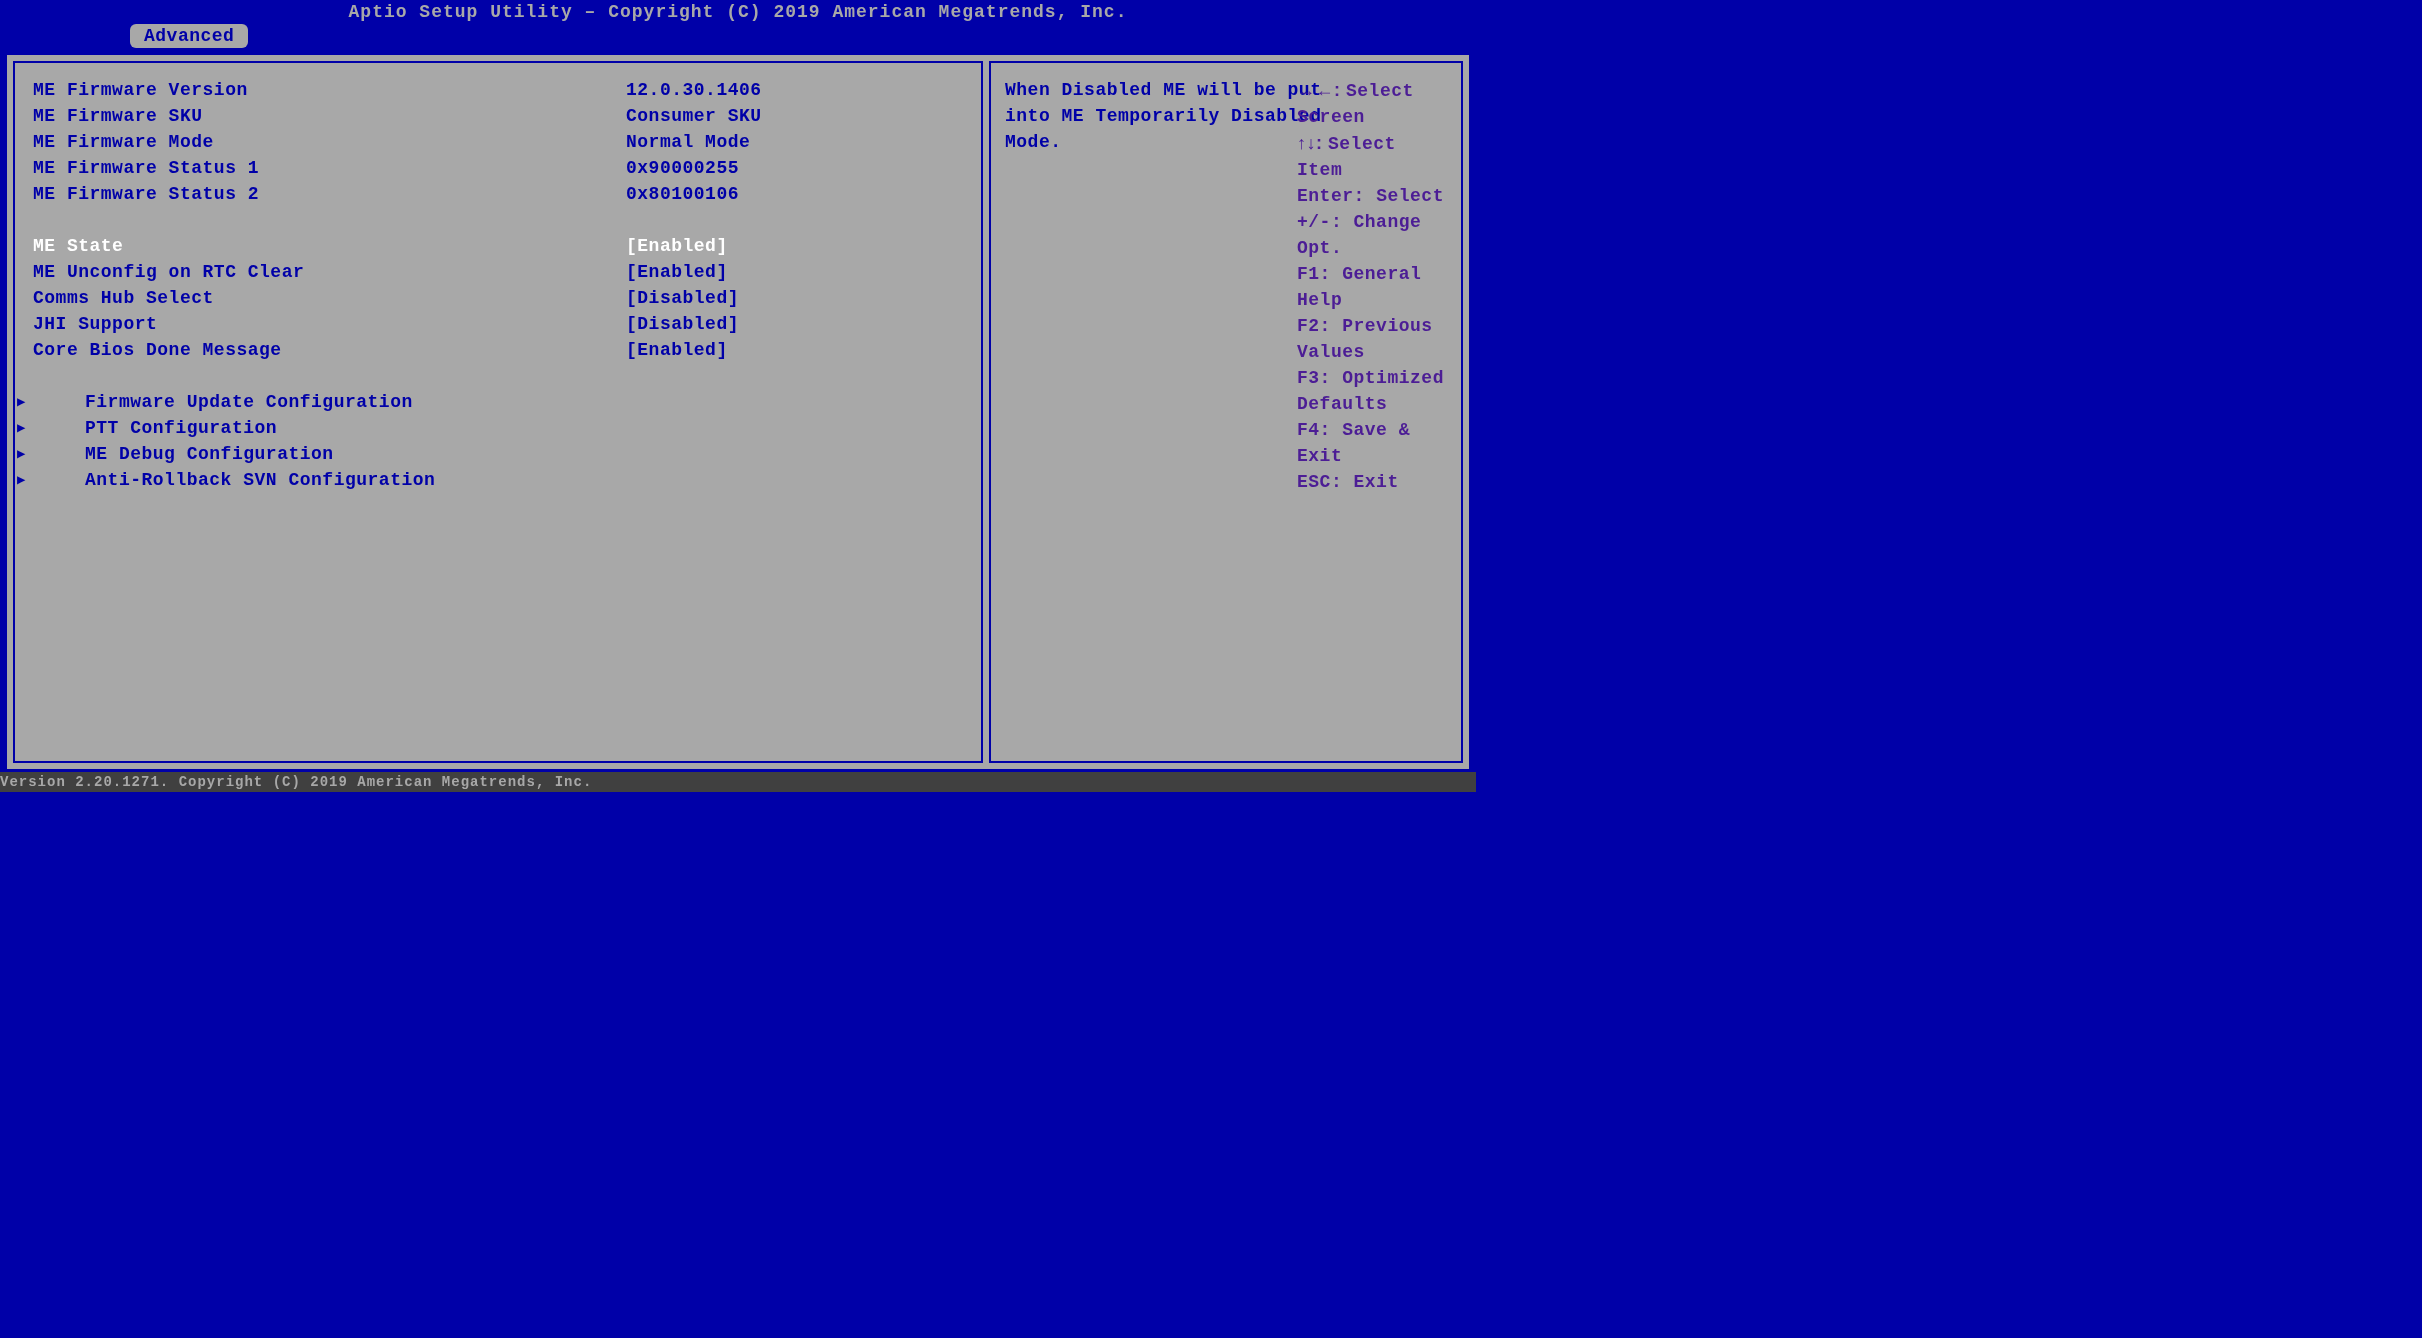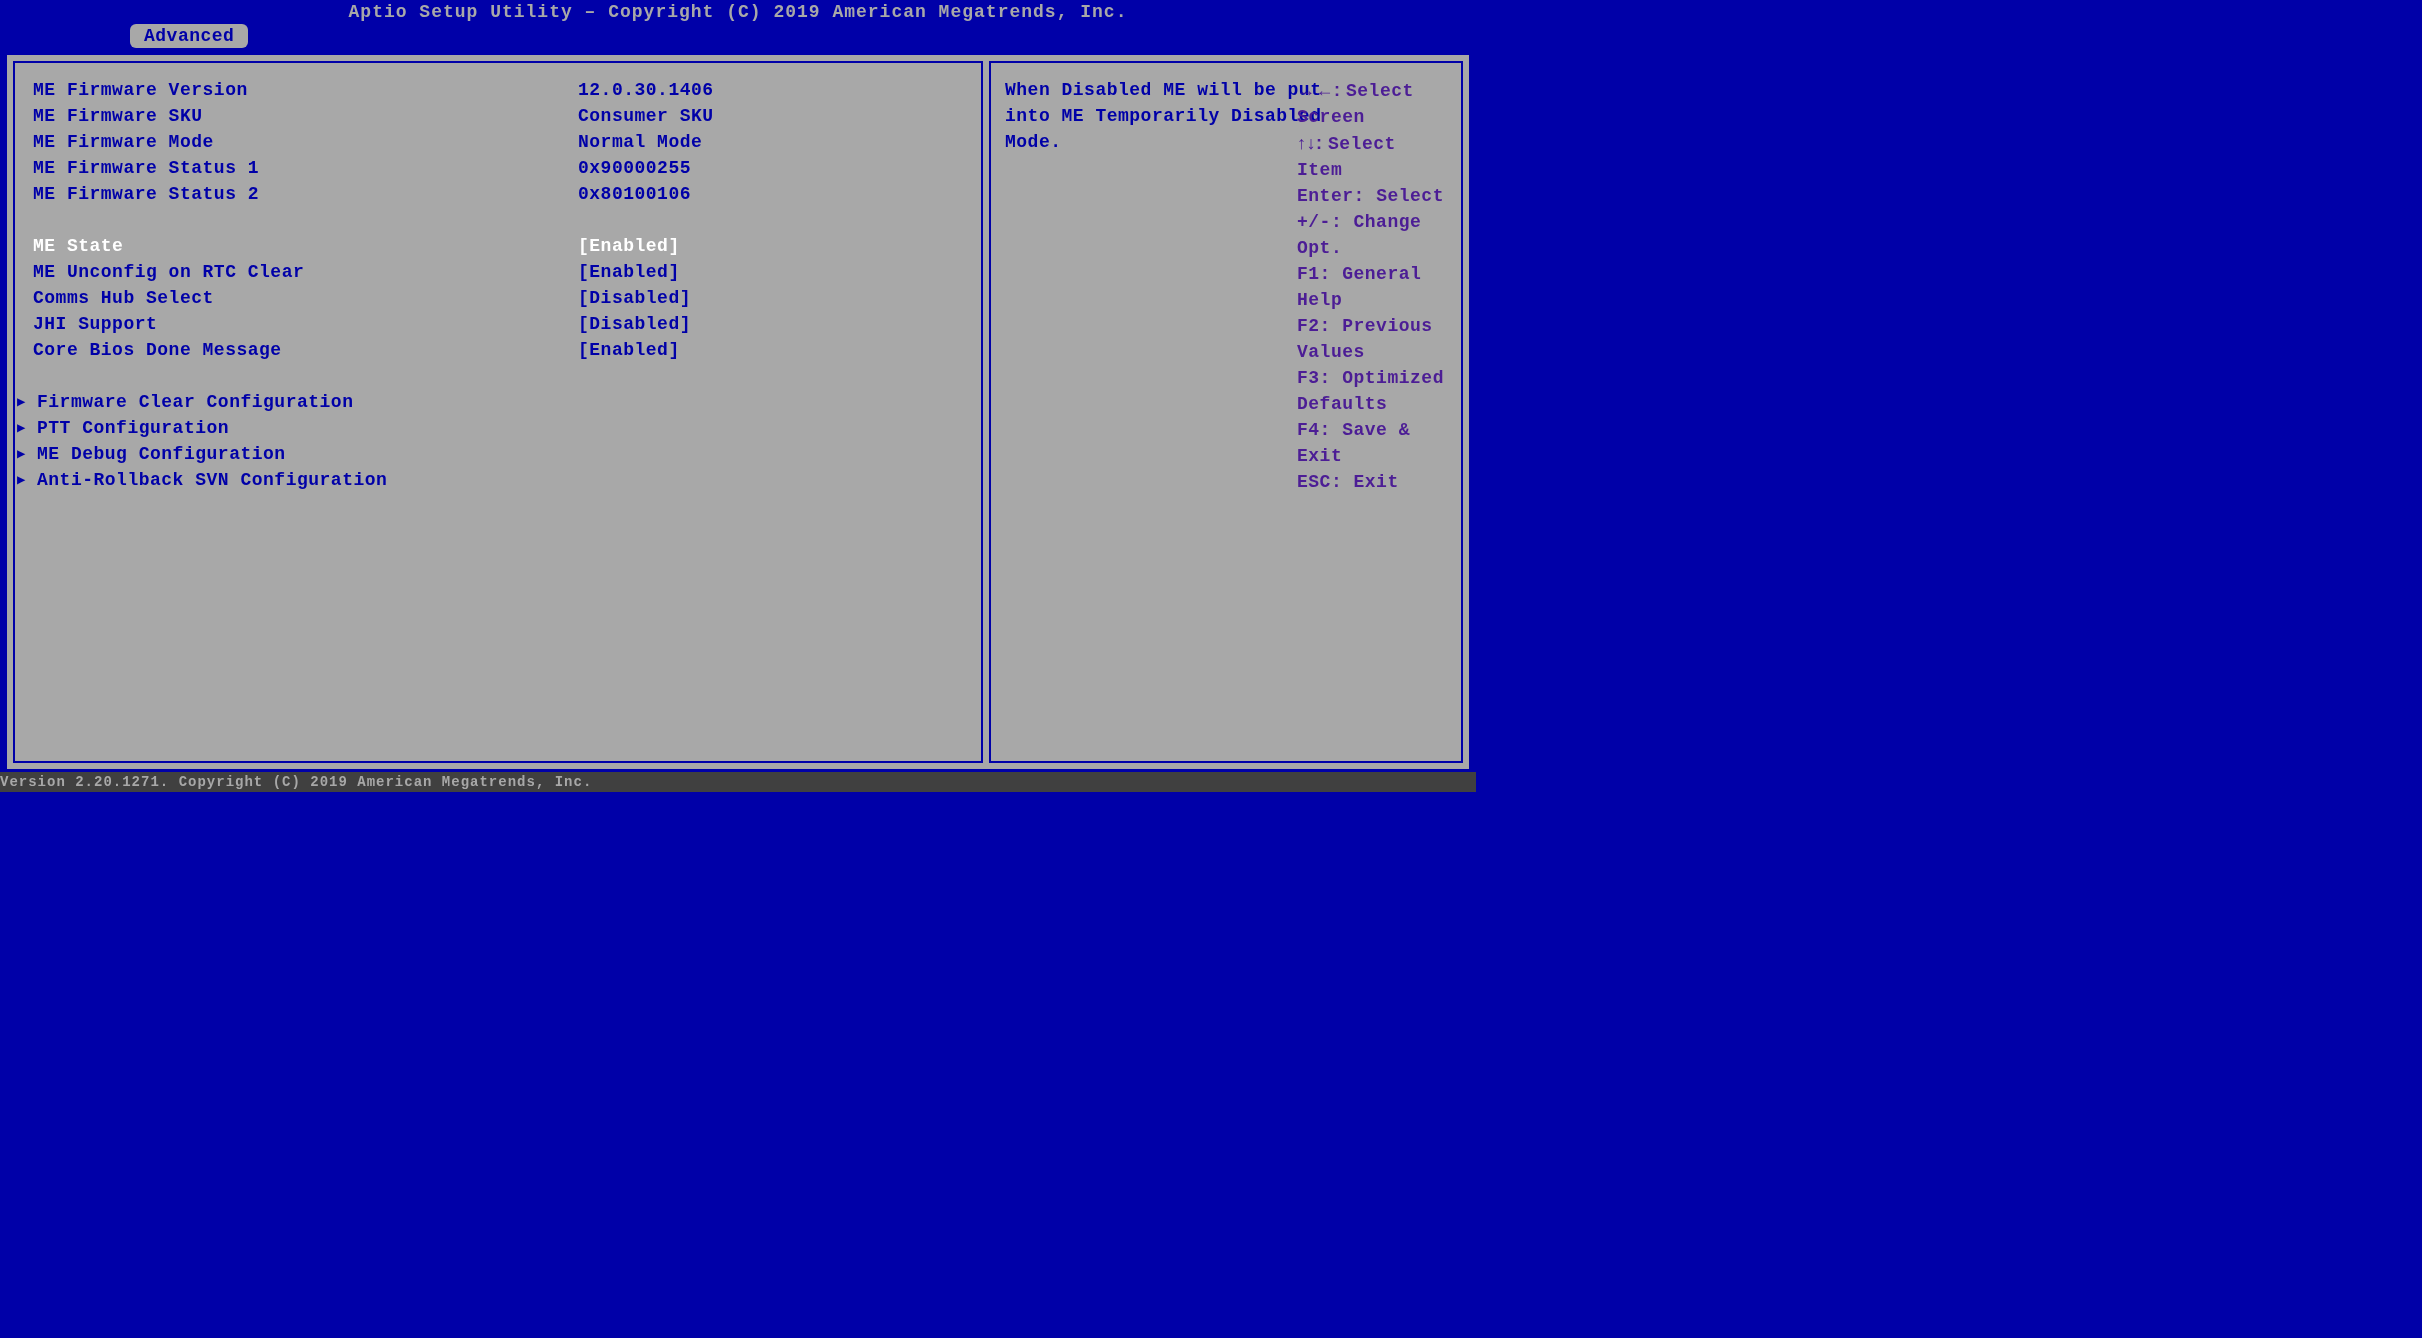--- a/index.html
+++ b/index.html
@@ -56,20 +56,21 @@
       padding: 14px 14px;
       color: #0000A8;
       display: flex;
       flex-direction: row;
     }
     .info-row, .option-row, .submenu-row {
       display: flex;
       line-height: 26px;
       font-size: 18px;
       letter-spacing: 0.5px;
+      gap: 48px;
     }
     .info-label, .option-label {
       flex: 0 0 545px;
     }
     .info-value, .option-value {
       flex: 1;
     }
     .spacer {
       height: 26px;
     }
@@ -173,21 +174,21 @@
         </div>
         <div class="option-row">
           <div class="option-label">Core Bios Done Message</div>
           <div class="option-value">[Enabled]</div>
         </div>
       </div>
     <div class="spacer"></div>
     <div id="submenu-section">
         <div class="submenu-row">
           <span class="submenu-arrow">▶</span>
-          <span>Firmware Clear Configuration</span>
+          <span>Firmware Update Configuration</span>
         </div>
         <div class="submenu-row">
           <span class="submenu-arrow">▶</span>
           <span>PTT Configuration</span>
         </div>
         <div class="submenu-row">
           <span class="submenu-arrow">▶</span>
           <span>ME Debug Configuration</span>
         </div>
         <div class="submenu-row">

